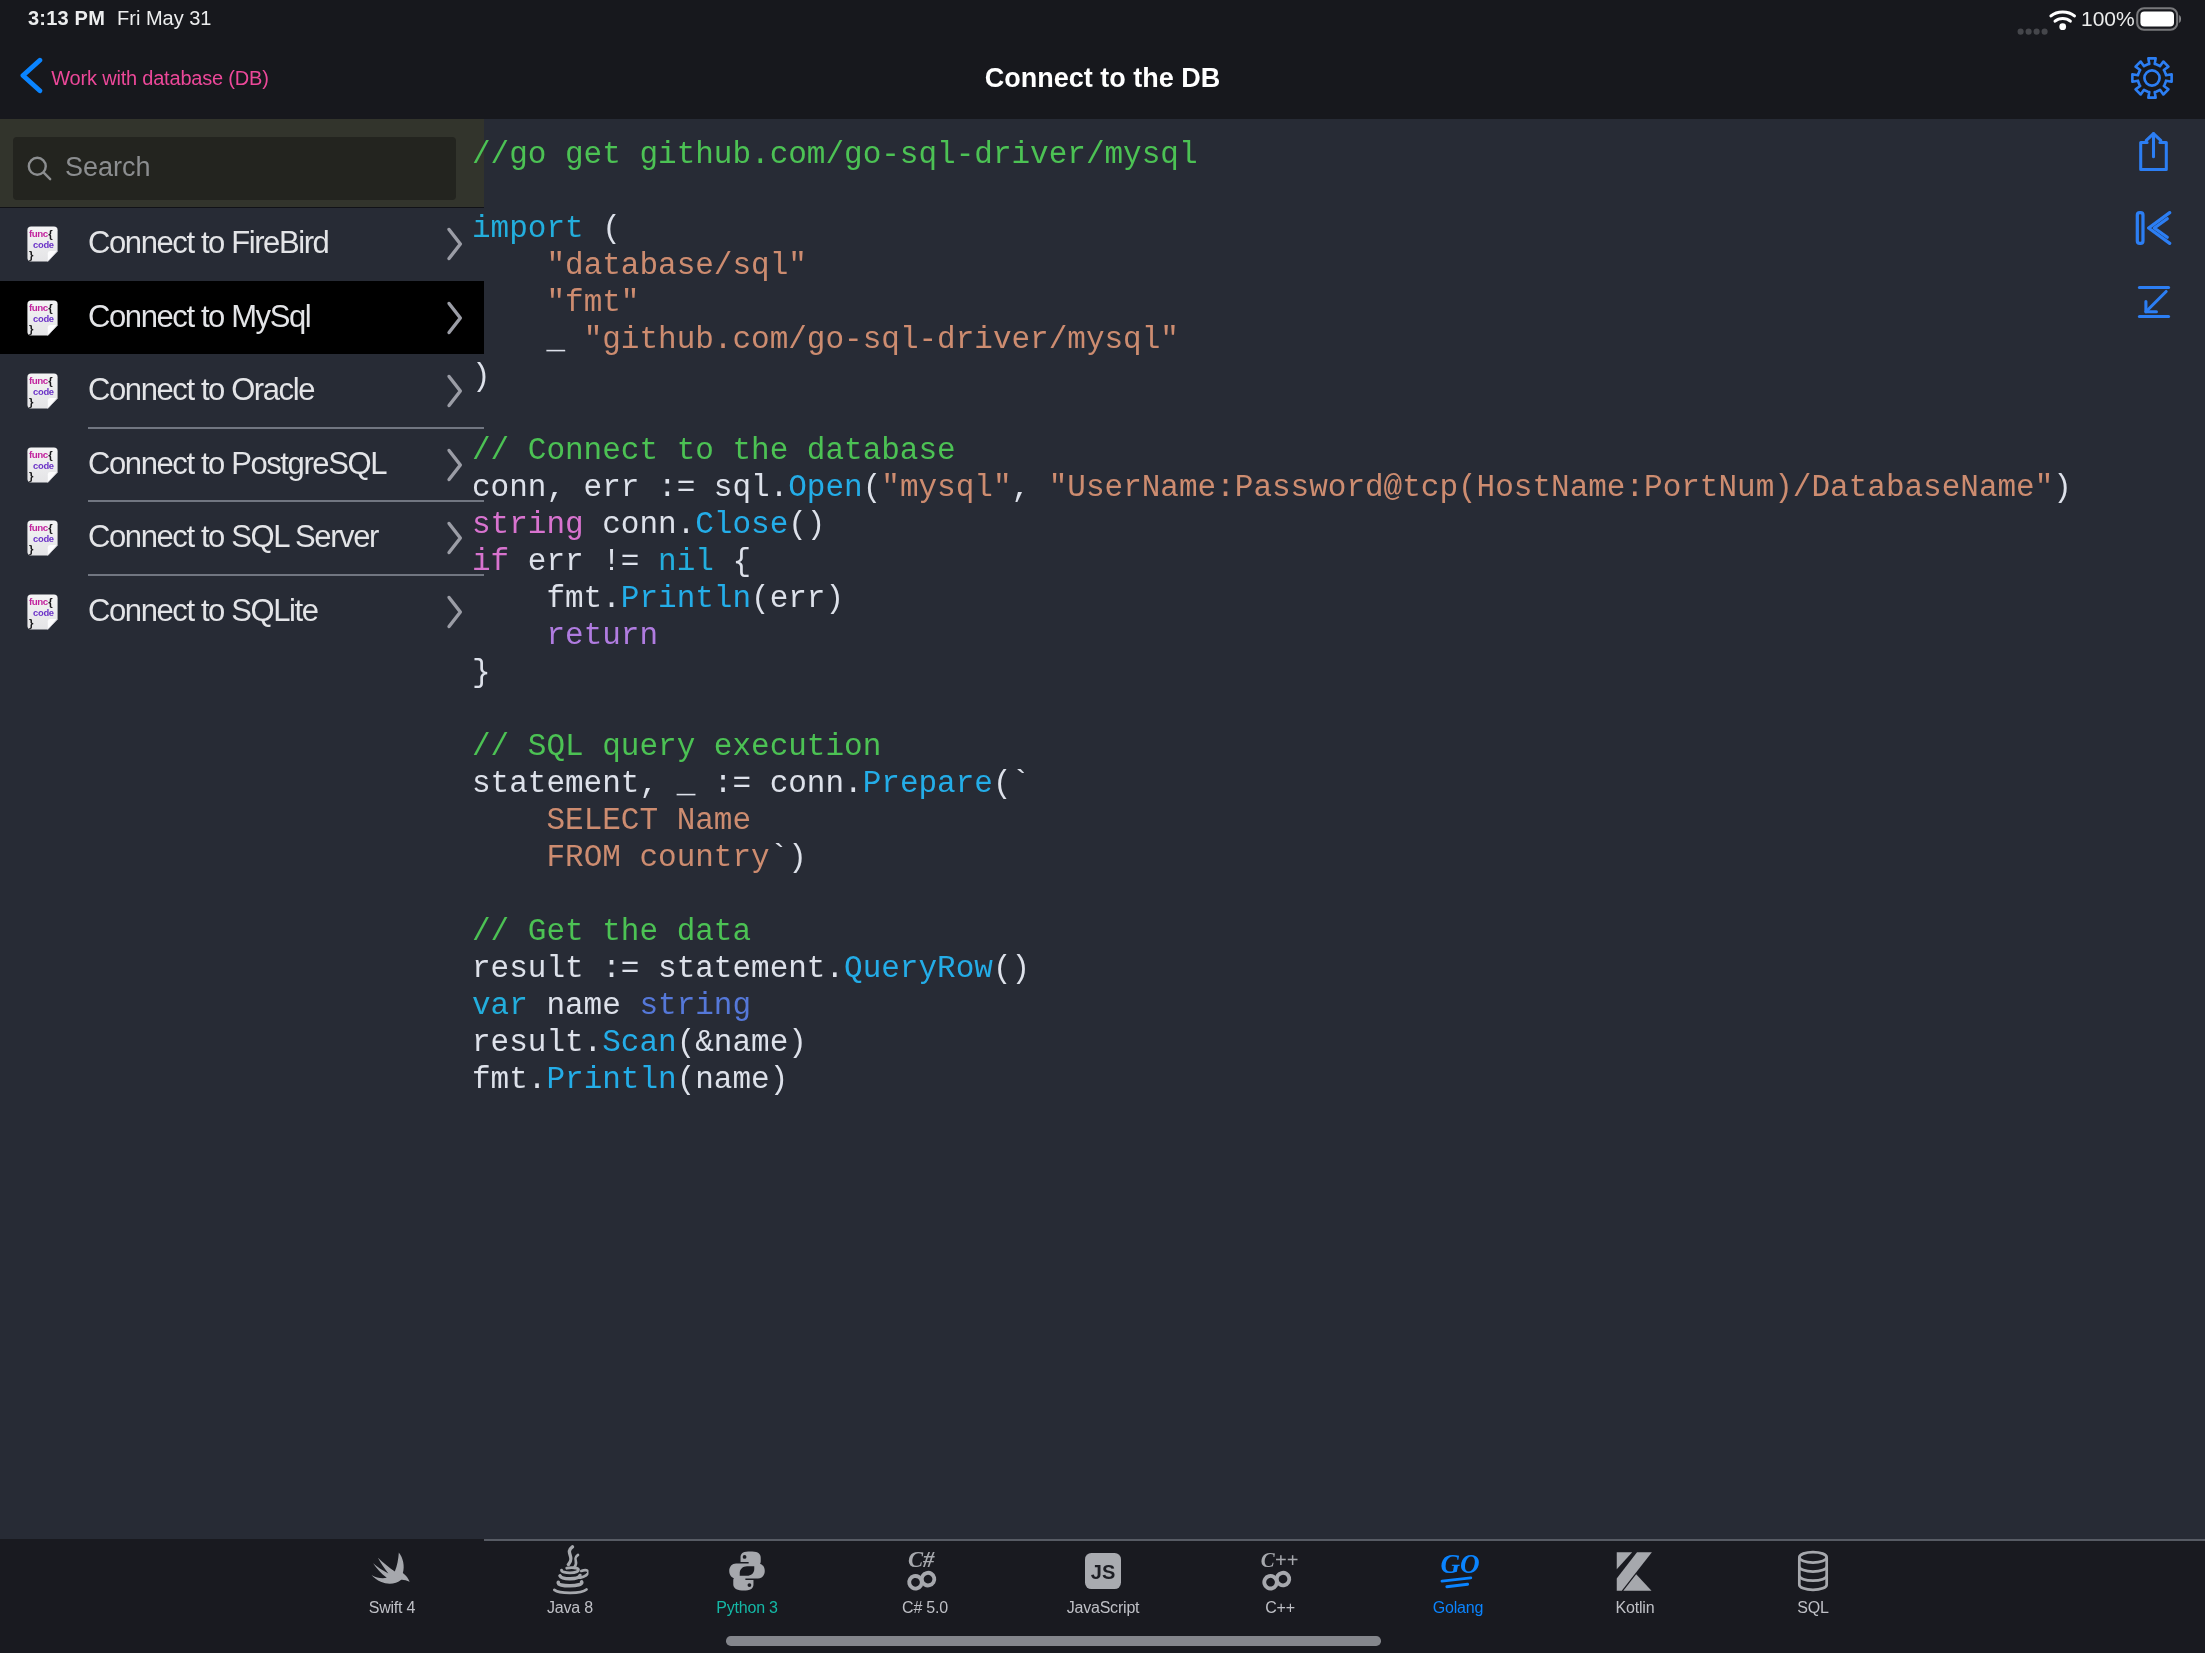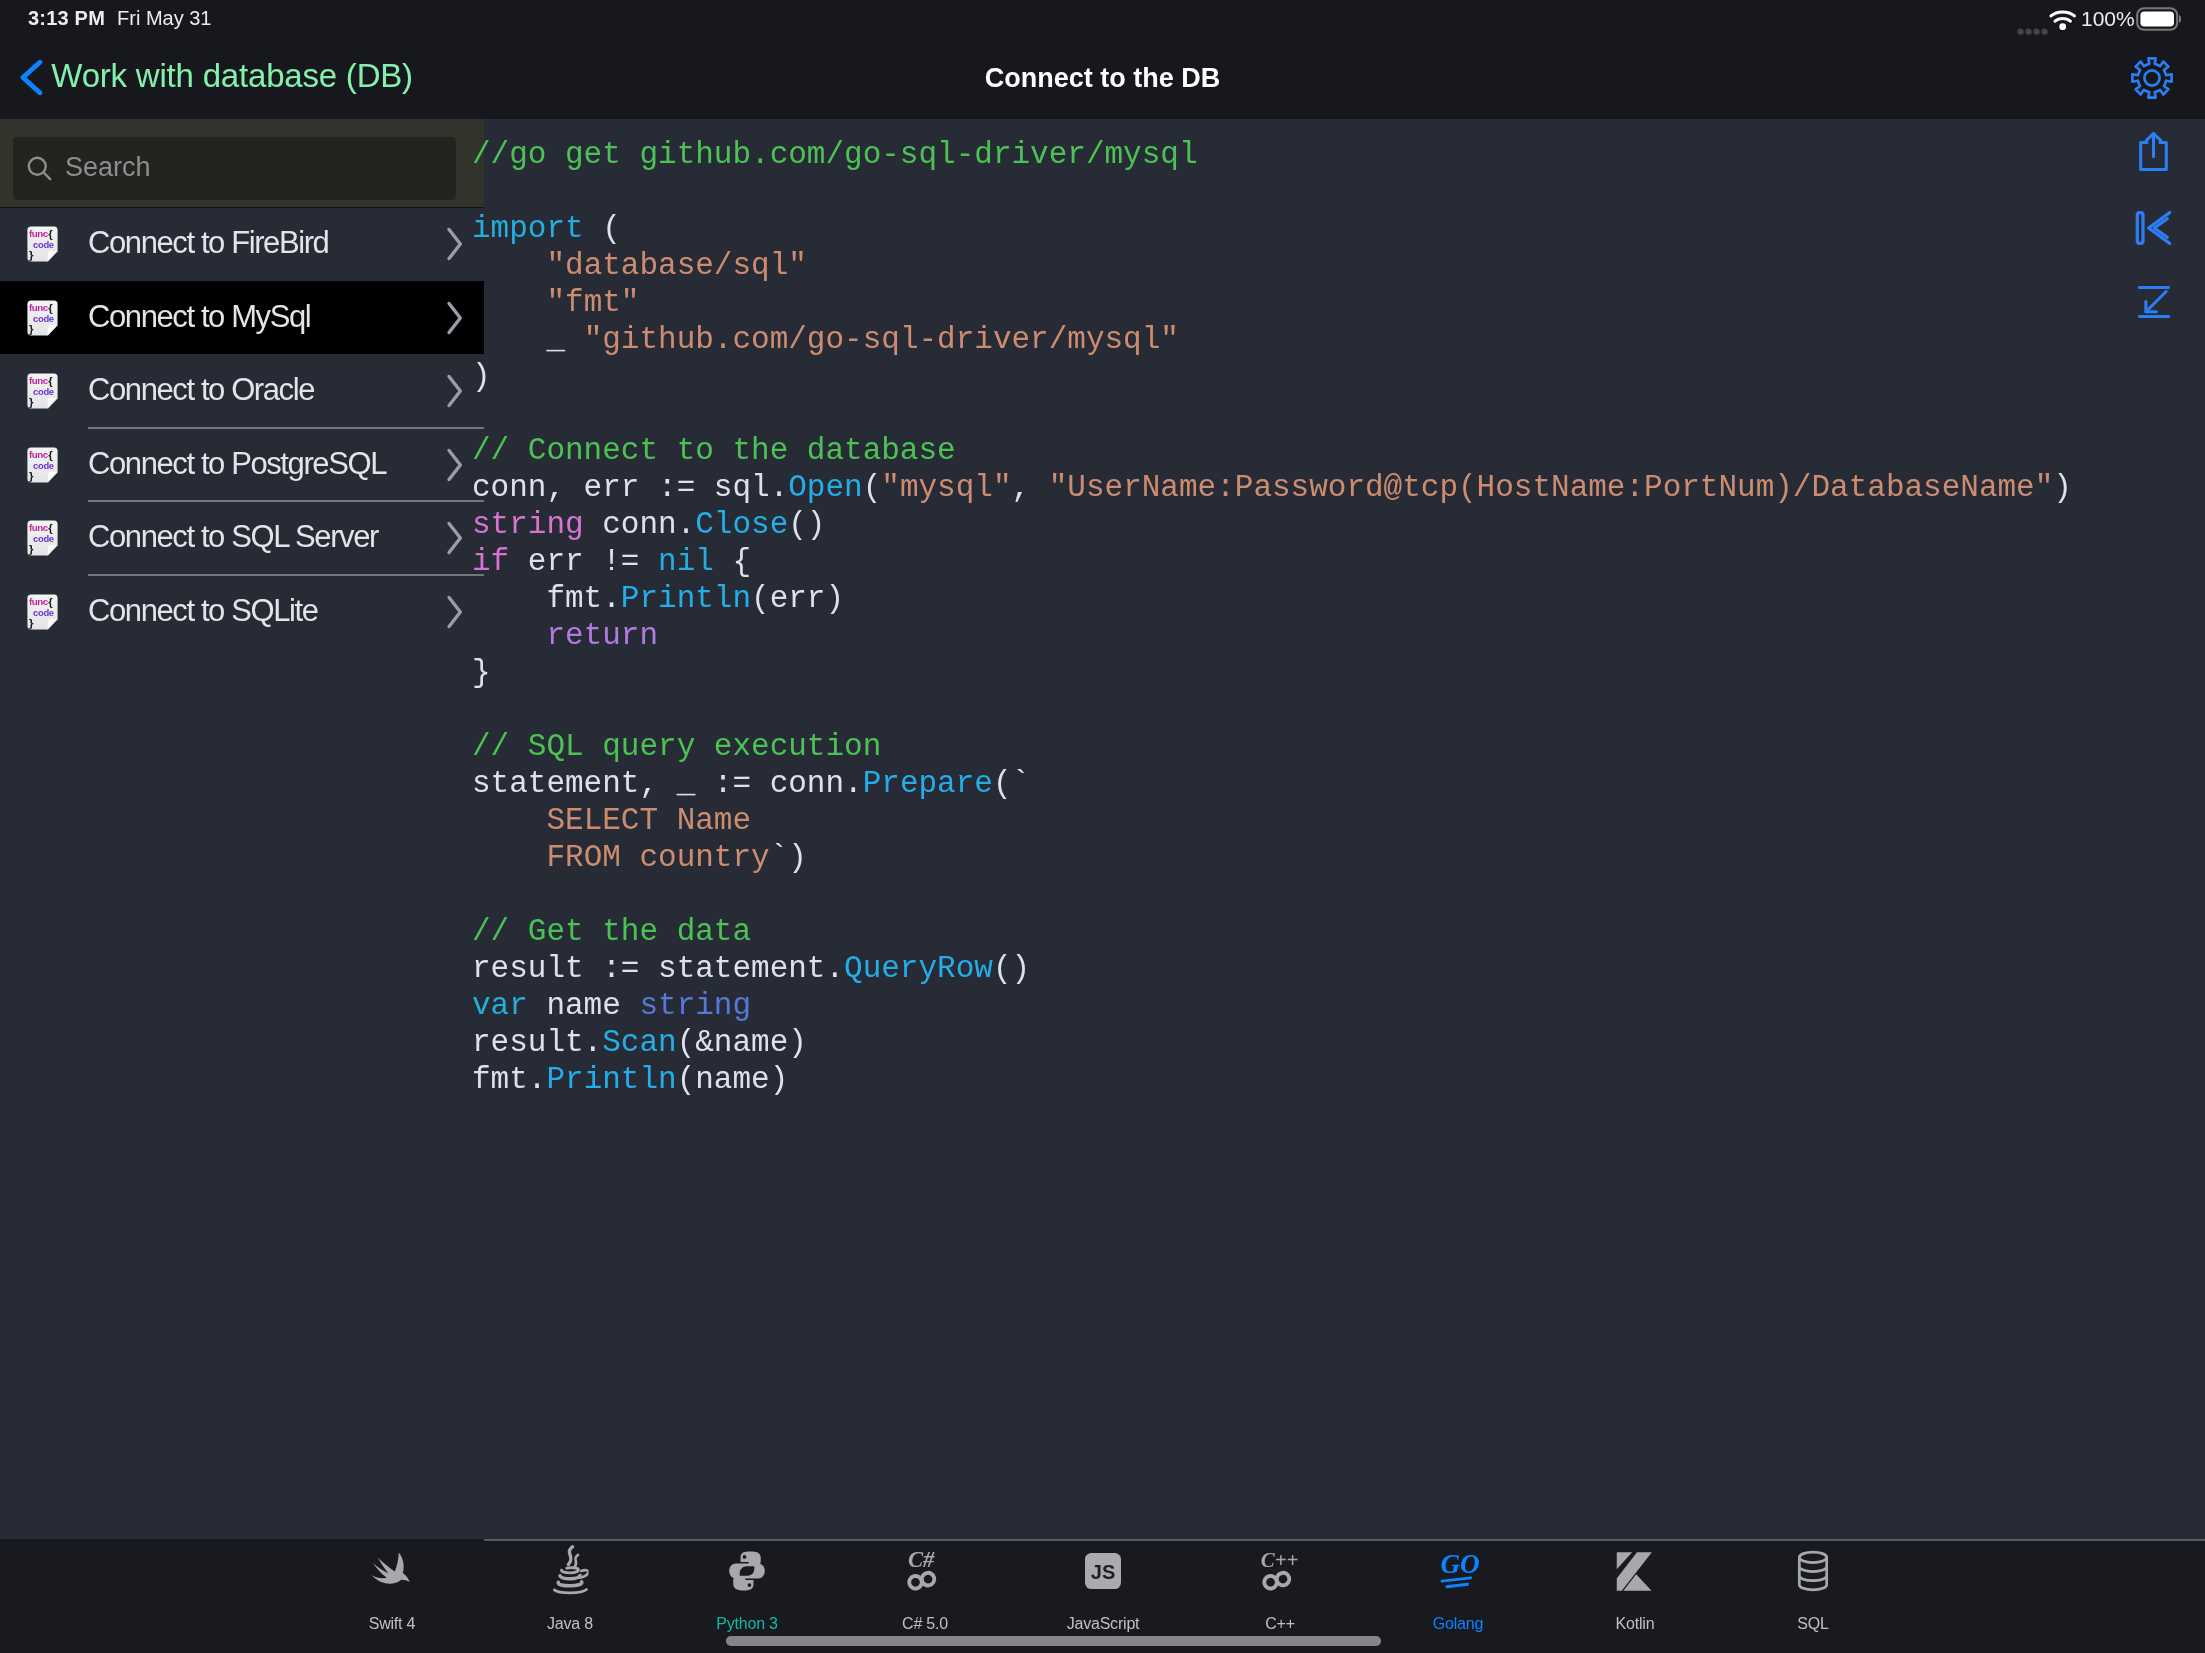--- a/index.html
+++ b/index.html
@@ -1,21 +1,21 @@
 <!DOCTYPE html>
 <html style="font-size:13px"><head><meta charset="utf-8">
 <style>
 * { margin:0; padding:0; box-sizing:border-box; }
 html,body { width:2205px; height:1653px; overflow:hidden; background:#272b35; font-family:"Liberation Sans",sans-serif; }
 .abs { position:absolute; }
 #topbar { position:absolute; left:0; top:0; width:2205px; height:119px; background:#17181d; }
 #status-l { position:absolute; left:28px; top:7.3px; font-size:20px; color:#ecedee; }
 #status-l b { font-weight:600; letter-spacing:0.2px; }
 #status-l span { margin-left:12px; font-weight:400; }
-#back { position:absolute; left:18px; top:57px; color:#86efac; font-size:33px; letter-spacing:-0.2px; }
+#back { position:absolute; left:18px; top:57px; color:#ec4899; font-size:20px; letter-spacing:-0.2px; }
 #back svg { vertical-align:-9px; }
 #back span { margin-left:7.3px; }
 #navtitle { position:absolute; left:0; top:63px; width:2205px; text-align:center; color:#ffffff; font-size:27px; font-weight:600; }
 #gear { position:absolute; left:2130px; top:56px; }
 #sidebar-hdr { position:absolute; left:0; top:119px; width:484px; height:89px; background:#32342c; border-bottom:1.6px solid #111217; }
 #sfield { position:absolute; left:13px; top:18px; width:443px; height:63px; background:#23241f; border-radius:4px; color:#8c8e90; font-size:27px; }
 #sfield svg { position:absolute; left:13px; top:18px; }
 #sfield span { position:absolute; left:52px; top:14.5px; }
 .row { position:absolute; left:0; width:484px; height:73px; }
 .row.sel { background:#000000; }
@@ -30,21 +30,21 @@
 #code .k { color:#23aedd; }
 #code .f { color:#24ade8; }
 #code .p { color:#d873cf; }
 #code .r { color:#b07ce0; }
 #code .t { color:#5578d9; }
 .ricon { position:absolute; left:2134px; }
 #tabbar { position:absolute; left:0; top:1539px; width:2205px; height:114px; background:#191a20; }
 #tabline { position:absolute; left:484px; top:1539px; width:1721px; height:1.6px; background:#575b64; }
 .tab { position:absolute; top:1539px; width:0; height:115px; }
 .ticon { position:absolute; left:0; top:7.3px; transform:translateX(-50%); height:50px; display:flex; align-items:center; }
-.tlab { position:absolute; left:0; top:76px; transform:translateX(-50%); font-size:16px; white-space:nowrap; letter-spacing:-0.2px; }
+.tlab { position:absolute; left:0; top:60px; transform:translateX(-50%); font-size:16px; white-space:nowrap; letter-spacing:-0.2px; }
 #scrollbar { position:absolute; left:726px; top:1636px; width:655px; height:9.7px; border-radius:4.8px; background:#84868c; }
 </style></head>
 <body>
 <div id="topbar">
   <div id="status-l"><b>3:13&nbsp;PM</b><span>Fri May 31</span></div>
   <div class="abs" style="left:2017px;top:23.4px;width:32px;height:7.3px">
     <svg width="32" height="7.3" viewBox="0 0 40 9">
         <g fill="#45464b">
           <circle cx="4.5" cy="4.5" r="3.8"></circle>
           <circle cx="14.5" cy="4.5" r="3.8"></circle>

